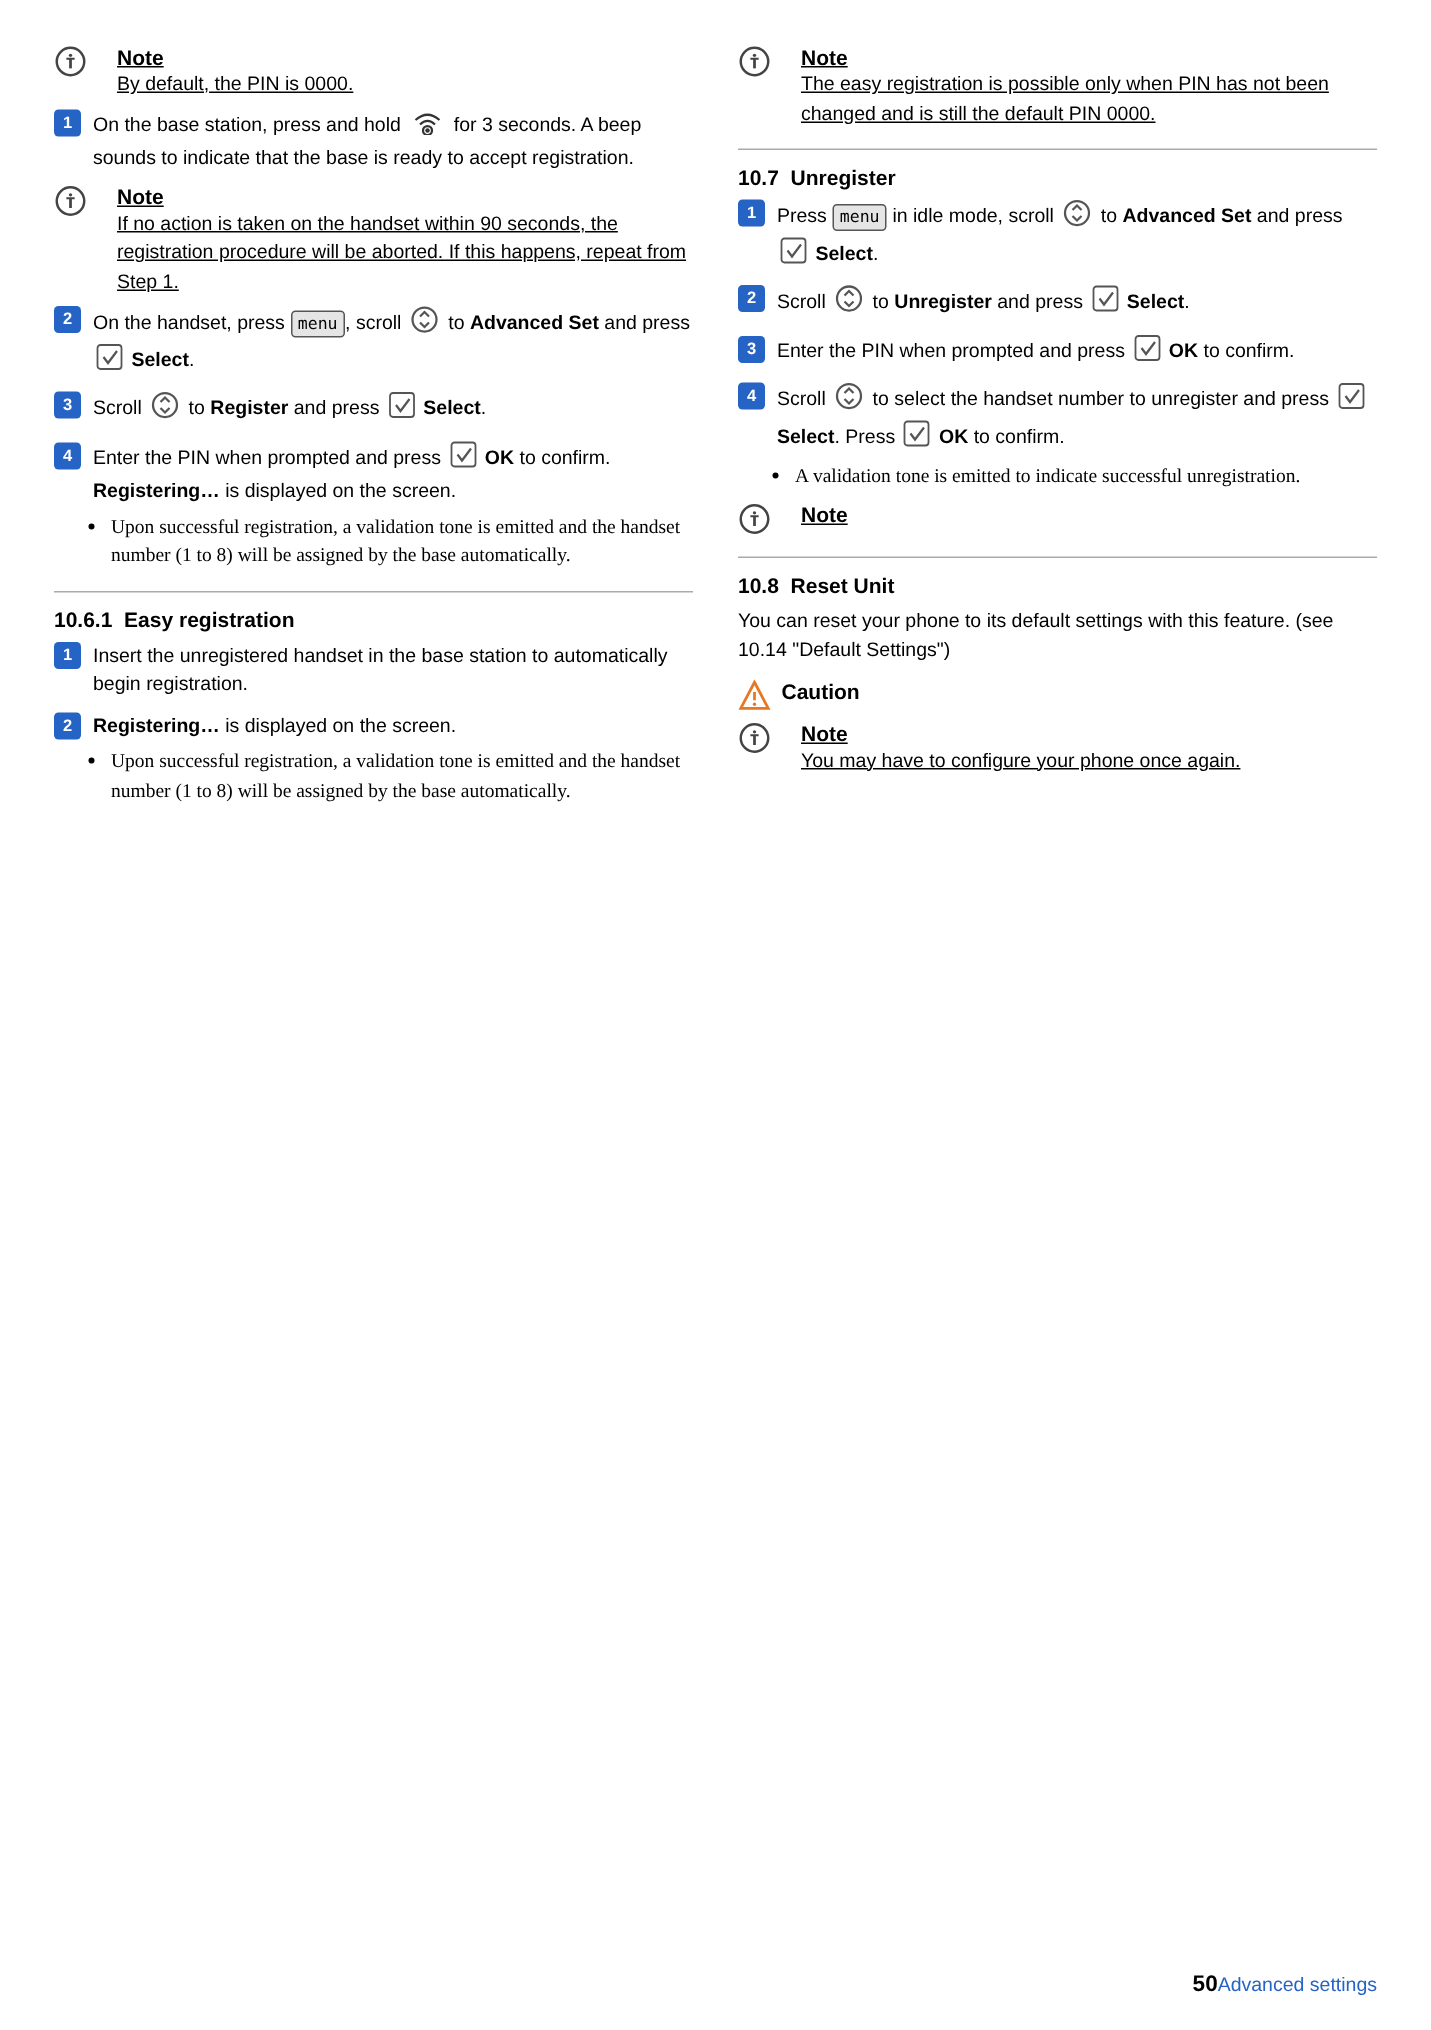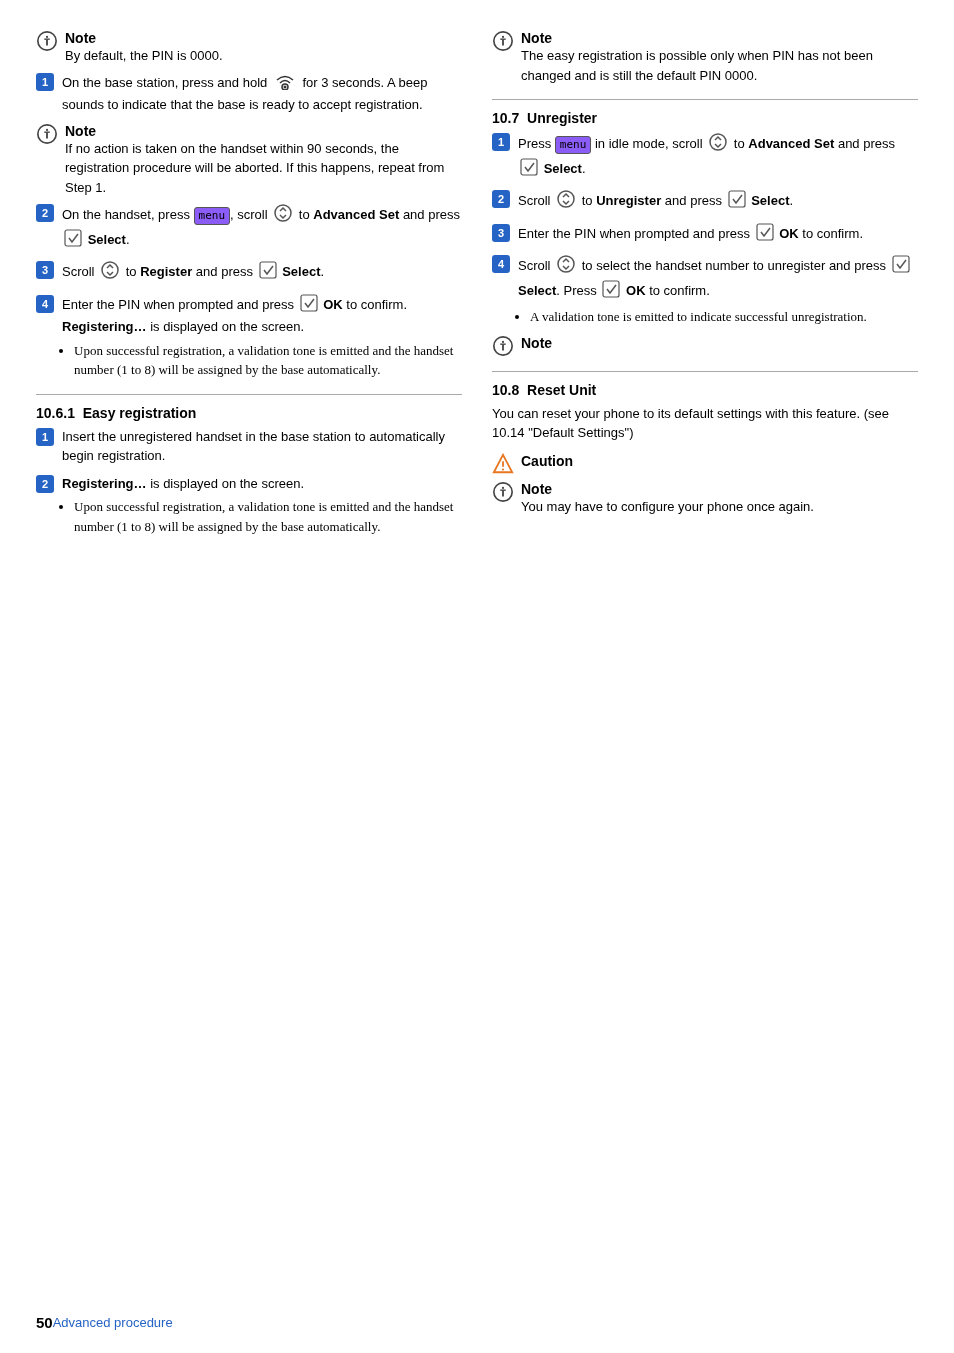--- a/index.html
+++ b/index.html
@@ -20,22 +20,23 @@
       grid-template-rows: auto;
       gap: 0 30px;
       position: relative;
     }
     .left-col { grid-column: 1; }
     .right-col { grid-column: 2; }
 
     .note-box {
       display: flex;
       align-items: flex-start;
-      gap: 7px;
+      gap: 20px;
       margin-bottom: 6px;
+      text-decoration: underline;
     }
     .note-icon {
       width: 22px;
       height: 22px;
       flex-shrink: 0;
       margin-top: 0px;
     }
     .note-title {
       font-weight: bold;
       font-size: 14px;
@@ -117,40 +118,40 @@
       border-top: 1px solid #aaa;
       margin: 14px 0 10px 0;
     }
 
     .page-footer {
       position: absolute;
       bottom: 22px;
       left: 36px;
       right: 36px;
       display: flex;
-      justify-content: flex-start;
+      justify-content: flex-end;
       align-items: center;
       font-size: 13px;
     }
     .page-num {
       font-weight: bold;
       font-size: 15px;
     }
     .page-label {
       font-size: 13px;
       color: #2563c4;
     }
     .menu-key {
       display: inline-block;
       border: 1px solid #555;
       border-radius: 3px;
       padding: 0 4px;
       font-size: 11px;
       font-family: monospace;
-      background: #8b5cf6;
+      background: #e5e5e5;
       vertical-align: middle;
     }
   </style>
 </head>
 <body>
 
 <div class="page">
 
   <div class="left-col">
 
@@ -442,16 +443,16 @@
       <div>
         <div class="note-title">Note</div>
         <div class="note-text">You may have to configure your phone once again.</div>
       </div>
     </div>
 
   </div>
 
   <div class="page-footer">
     <span class="page-num">50</span>
-    <span class="page-label">Advanced procedure</span>
+    <span class="page-label">Advanced settings</span>
   </div>
 
 </div>
 
 </body></html>

